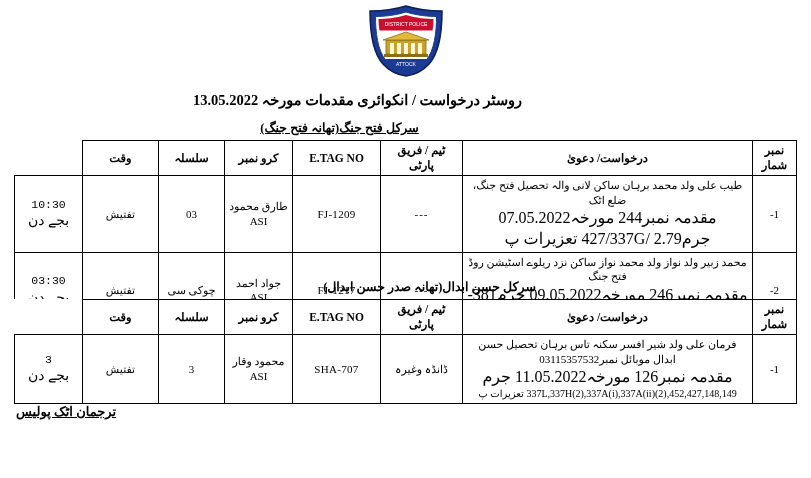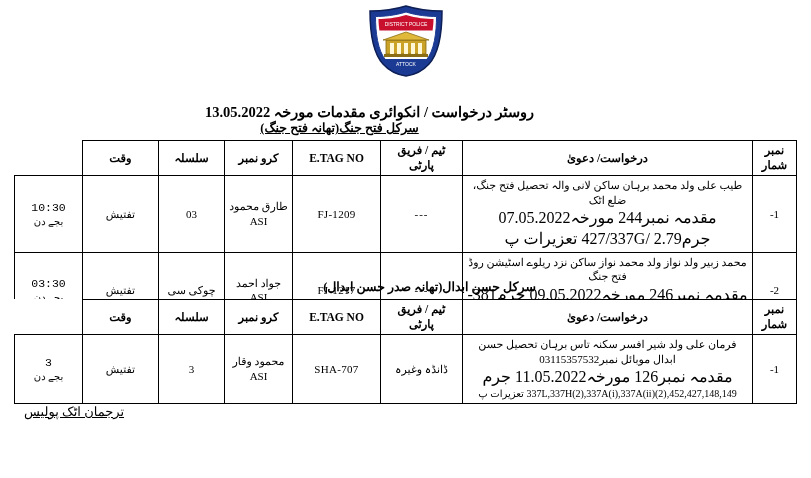--- a/index.html
+++ b/index.html
@@ -39,25 +39,24 @@
 
   
   .title-line {
     text-align: center;
     font-weight: bold;
     direction: rtl;
   }
   .doc-title {
     position: absolute;
     top: 92px;
-    left: 16px;
+    left: 4px;
     width: 707px;
     font-size: 14.5px;
     letter-spacing: 0.2px;
-    margin-top: 12px;
   }
   .doc-title .date-part { font-family: "Liberation Serif", serif; }
 
   .circle-title-1 {
     position: absolute;
     top: 120px;
     left: 0;
     width: 679px;
     font-size: 12.5px;
     text-decoration: underline;
@@ -113,34 +112,33 @@
   .dash { font-size: 12px; letter-spacing: 1px; }
 
   .desc-cell { text-align: center; padding: 3px 6px; }
   .desc-line-1 { font-size: 11px; }
   .desc-line-2 { font-size: 16px; }
   .desc-line-3 { font-size: 10px; }
   .mixed { font-family: "Liberation Serif", serif; }
 
   .officer-cell .rank { display:block; font-family: "Liberation Serif", serif; font-size: 11px; }
   .waqt-cell .t { display:block; font-family: Liberation Mono, monospace; font-size: 11.5px; }
-  .waqt-cell .d { display:block; font-size: 10px; }
+  .waqt-cell .d { display:block; font-size: 14px; }
 
   .row-tall td { height: 44px; }
 
   
   .footer {
     position: absolute;
     left: 16px;
     top: 404px;
     direction: rtl;
     font-size: 13px;
-    font-weight: normal;
+    font-weight: bold;
     text-decoration: underline;
-    margin-left: 8px;
   }
 </style>
 </head>
 <body>
 
 <div class="page">
 
   <div class="logo-wrap">
     <div class="logo">
       <svg width="86" height="74" viewBox="0 0 86 74" xmlns="http://www.w3.org/2000/svg">

